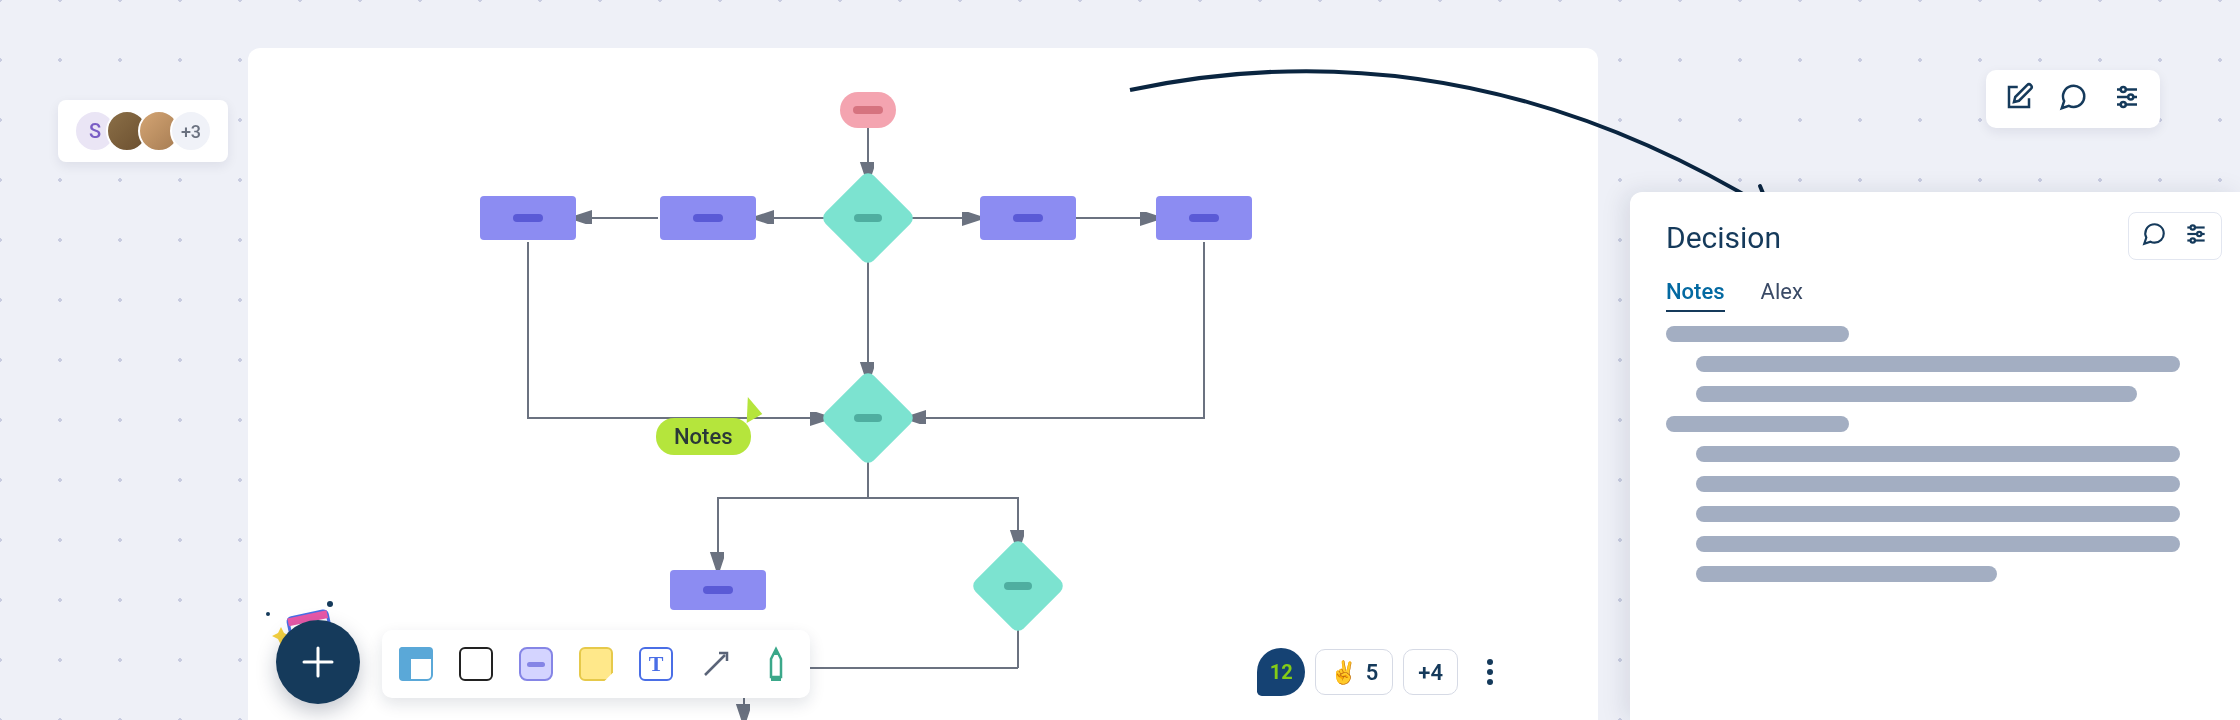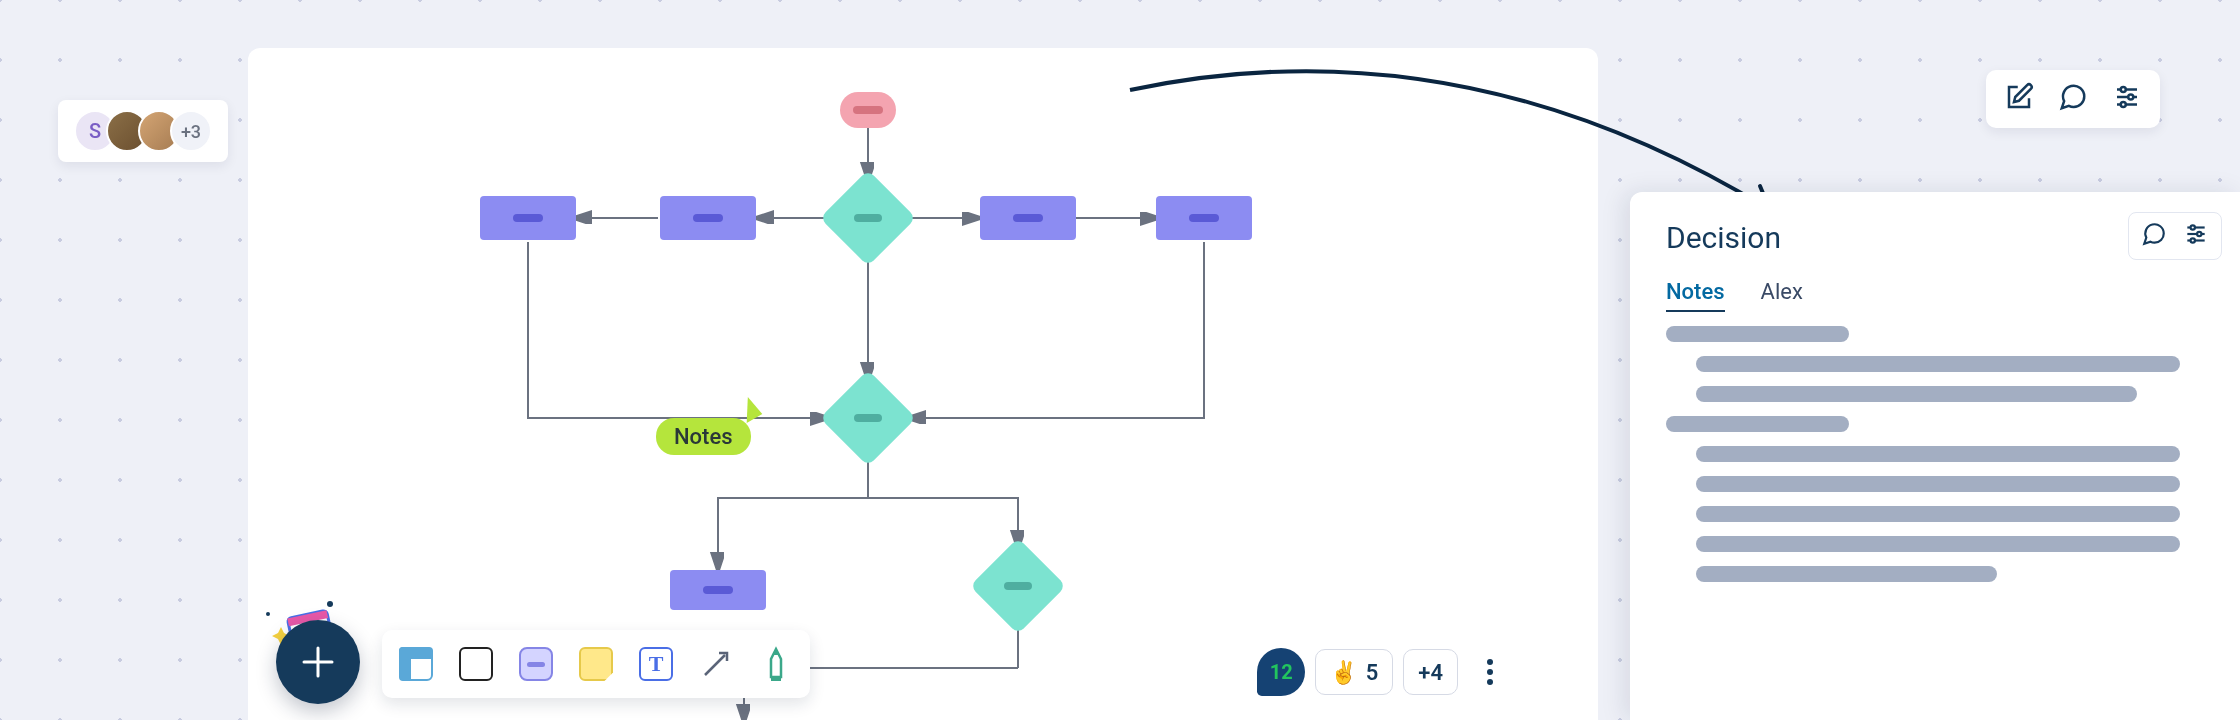--- a/index.html
+++ b/index.html
@@ -167,21 +167,21 @@
 .reactions {
   position:absolute;
   right: 86px;
   bottom: 24px;
   display:flex;
   align-items:center;
   gap:10px;
 }
 .react-bubble {
   background:#154273;
-  color:#22c55e;
+  color:#84cc16;
   width:48px;height:48px;
   border-radius:50% 50% 50% 10%;
   display:flex;align-items:center;justify-content:center;
   font-weight:700;
   font-size:20px;
 }
 .react-pill {
   background:#fff;
   border:1px solid #d6dae5;
   border-radius:10px;

